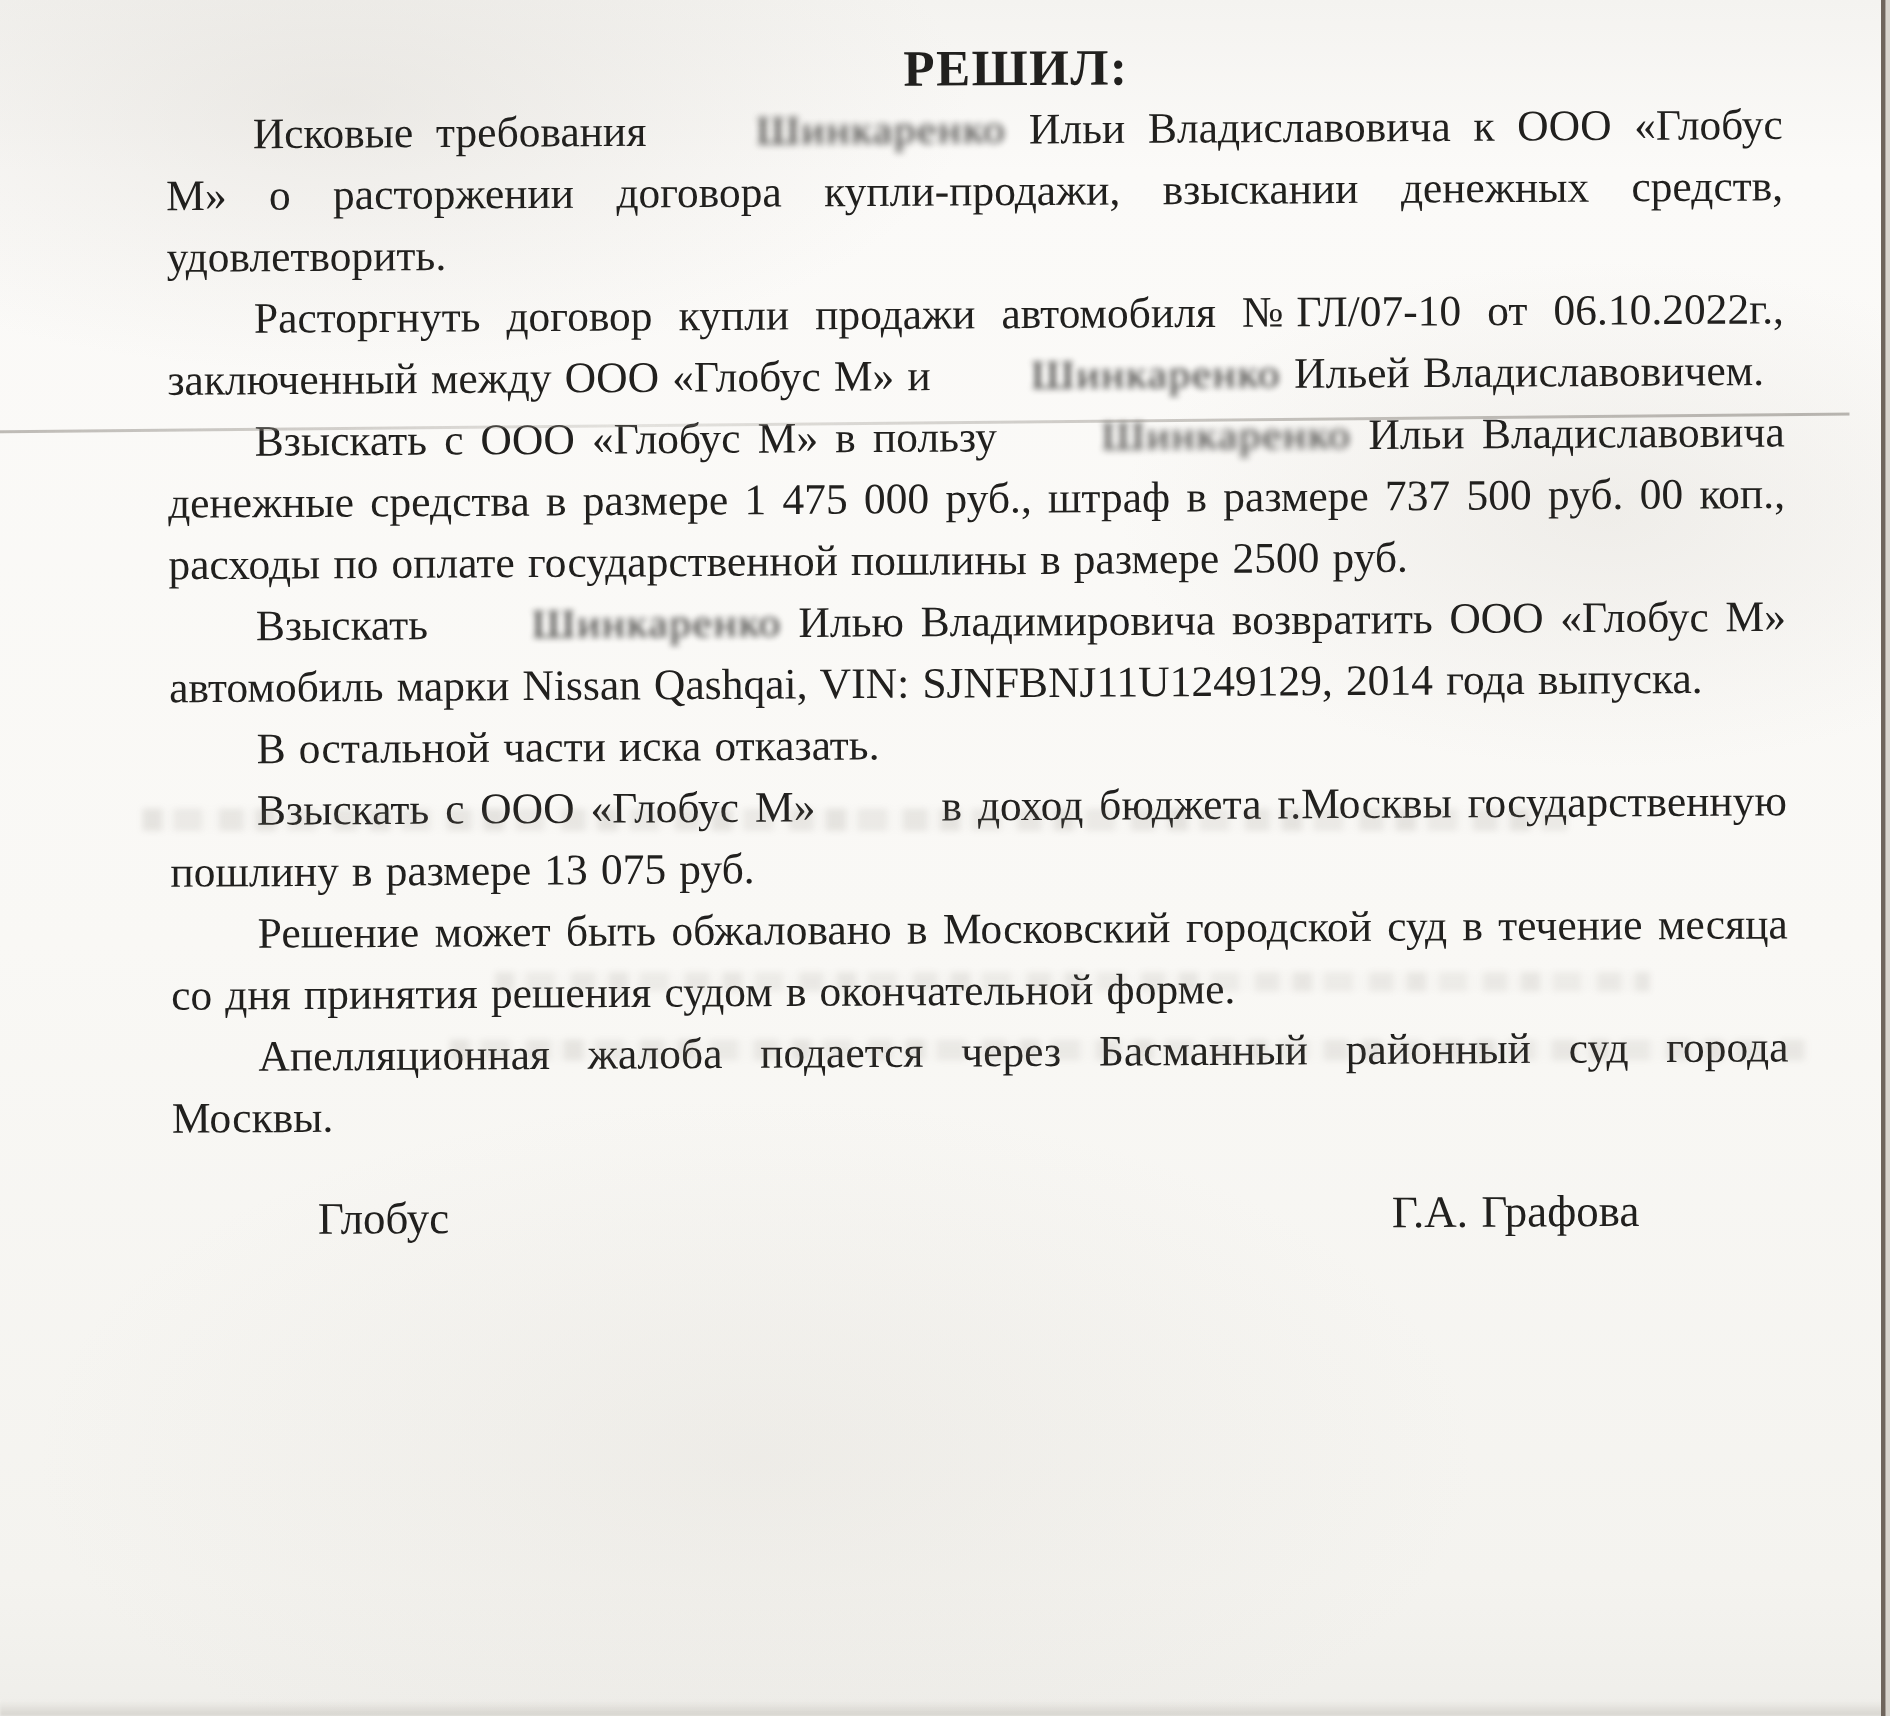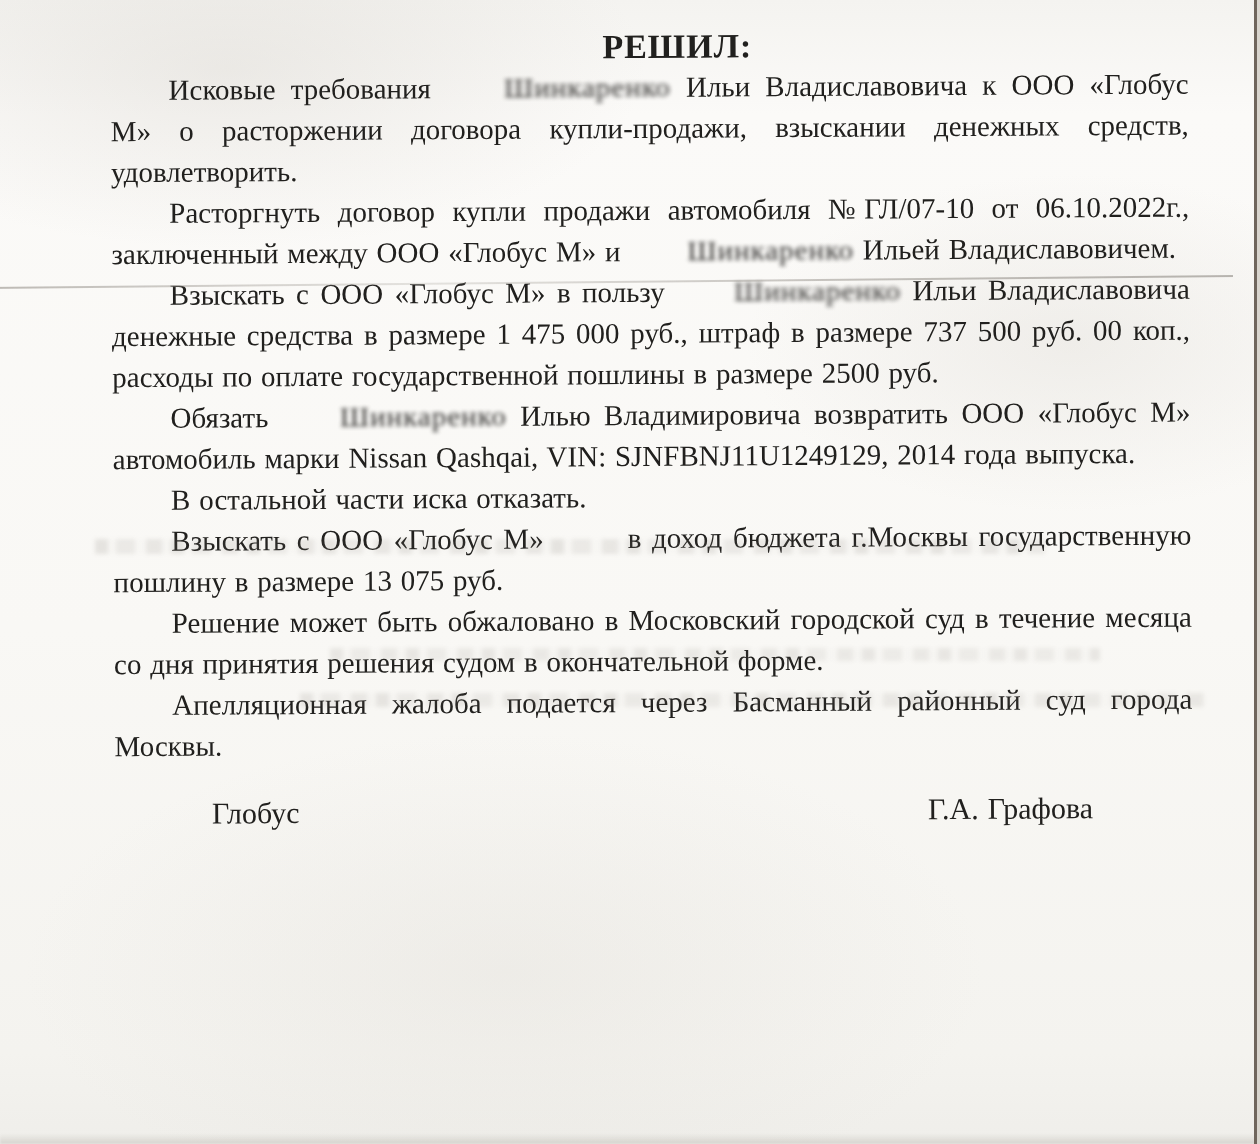--- a/index.html
+++ b/index.html
@@ -153,21 +153,21 @@
       <span>Ильи Владиславовича к ООО «Глобус М» о расторжении договора купли-продажи, взыскании денежных средств, удовлетворить.</span></p>
 
     <p class="para mt-p2"><span>Расторгнуть договор купли продажи автомобиля №ГЛ/07-10 от 06.10.2022г., заключенный между ООО «Глобус М» и</span>
       <span class="redacted lighter">Шинкаренко</span>
       <span>Ильей Владиславовичем.</span></p>
 
     <p class="para mt-p3"><span>Взыскать с ООО «Глобус М»  в пользу</span>
       <span class="redacted">Шинкаренко</span>
       <span>Ильи Владиславовича денежные средства в размере 1 475 000 руб., штраф в размере 737 500 руб. 00 коп.,  расходы по оплате государственной пошлины в размере 2500 руб.</span></p>
 
-    <p class="para mt-p4"><span>Обязать</span>
+    <p class="para mt-p4"><span>Взыскать</span>
       <span class="redacted lighter">Шинкаренко</span>
       <span>Илью Владимировича возвратить ООО «Глобус М» автомобиль марки Nissan Qashqai, VIN: SJNFBNJ11U1249129, 2014 года выпуска.</span></p>
 
     <p class="para mt-p5">В остальной части иска отказать.</p>
 
     <p class="para mt-p6"><span>Взыскать с ООО «Глобус М»</span><span class="p6-gap"></span><span>в доход бюджета г.Москвы государственную пошлину в размере 13 075 руб.</span></p>
 
     <p class="para mt-p7">Решение может быть обжаловано в Московский городской суд в течение месяца со дня принятия решения судом в окончательной форме.</p>
 
     <p class="para mt-p8">Апелляционная жалоба подается через Басманный районный суд города Москвы.</p>

